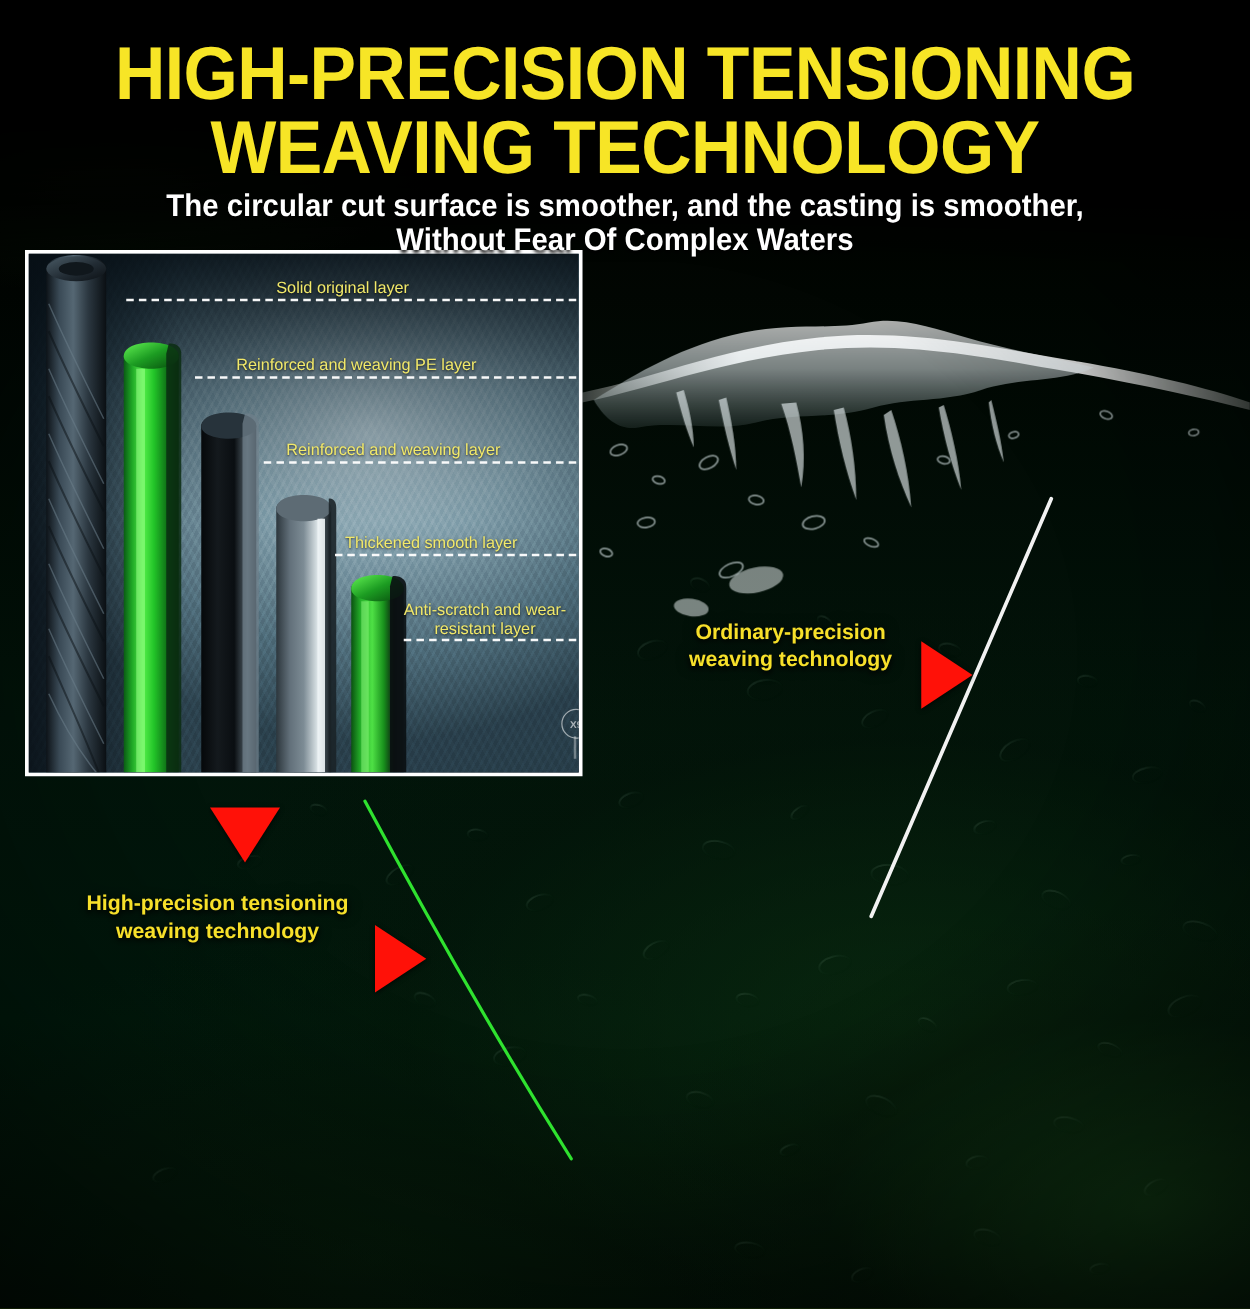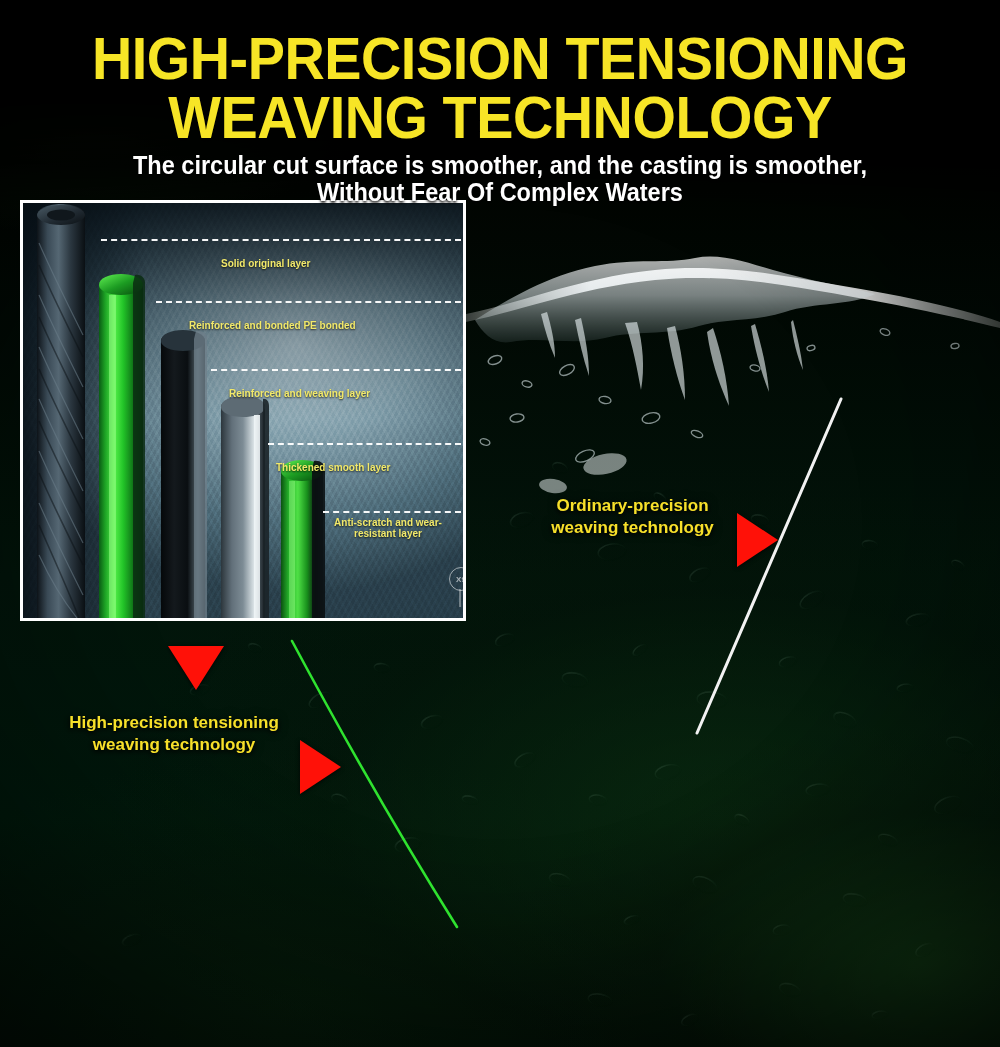--- a/index.html
+++ b/index.html
@@ -107,26 +107,25 @@
     position:absolute; inset:0;
     background:
       linear-gradient(180deg, rgba(6,14,20,0.88) 0%, rgba(8,20,28,0.35) 26%, rgba(0,0,0,0) 52%),
       linear-gradient(90deg, rgba(4,10,16,0.8) 0%, rgba(0,0,0,0) 28%);
   }
   .inset svg.rods{position:absolute; inset:0; width:100%; height:100%;}
 
   .layer-label{
     position:absolute;
     color:#F2E96A;
-    font-size:10px;
-    font-weight:700;
+    font-size:13px;
+    font-weight:400;
     white-space:nowrap;
     text-shadow:0 1px 2px rgba(0,0,0,0.75);
     z-index:3;
-    margin-top:36px;
   }
   .layer-label.two-line{white-space:normal;line-height:1.14;text-align:center;}
 
   .dash{
     position:absolute;
     height:0; border-top:2.5px dashed #ffffff;
     z-index:3;
     opacity:.96;
   }
 
@@ -422,21 +421,21 @@
       </g>
     </svg>
 
     <div class="dash" style="left:78px; top:36px; width:360px;"></div>
     <div class="dash" style="left:133px; top:98px; width:305px;"></div>
     <div class="dash" style="left:188px; top:166px; width:250px;"></div>
     <div class="dash" style="left:245px; top:240px; width:193px;"></div>
     <div class="dash" style="left:300px; top:308px; width:138px;"></div>
 
     <div class="layer-label" style="left:198px; top:19px;">Solid original layer</div>
-    <div class="layer-label" style="left:166px; top:81px;">Reinforced and bonded PE bonded</div>
+    <div class="layer-label" style="left:166px; top:81px;">Reinforced and weaving PE layer</div>
     <div class="layer-label" style="left:206px; top:149px;">Reinforced and weaving  layer</div>
     <div class="layer-label" style="left:253px; top:223px;">Thickened smooth layer</div>
     <div class="layer-label two-line" style="left:295px; top:278px; width:140px;">
       <span>Anti-scratch and</span>
       <span>wear-resistant layer</span>
     </div>
 
     <div class="watermark" style="left:426px; top:364px;">X9</div>
     <div class="watermark-stem" style="left:436px; top:386px;"></div>
   </div>

